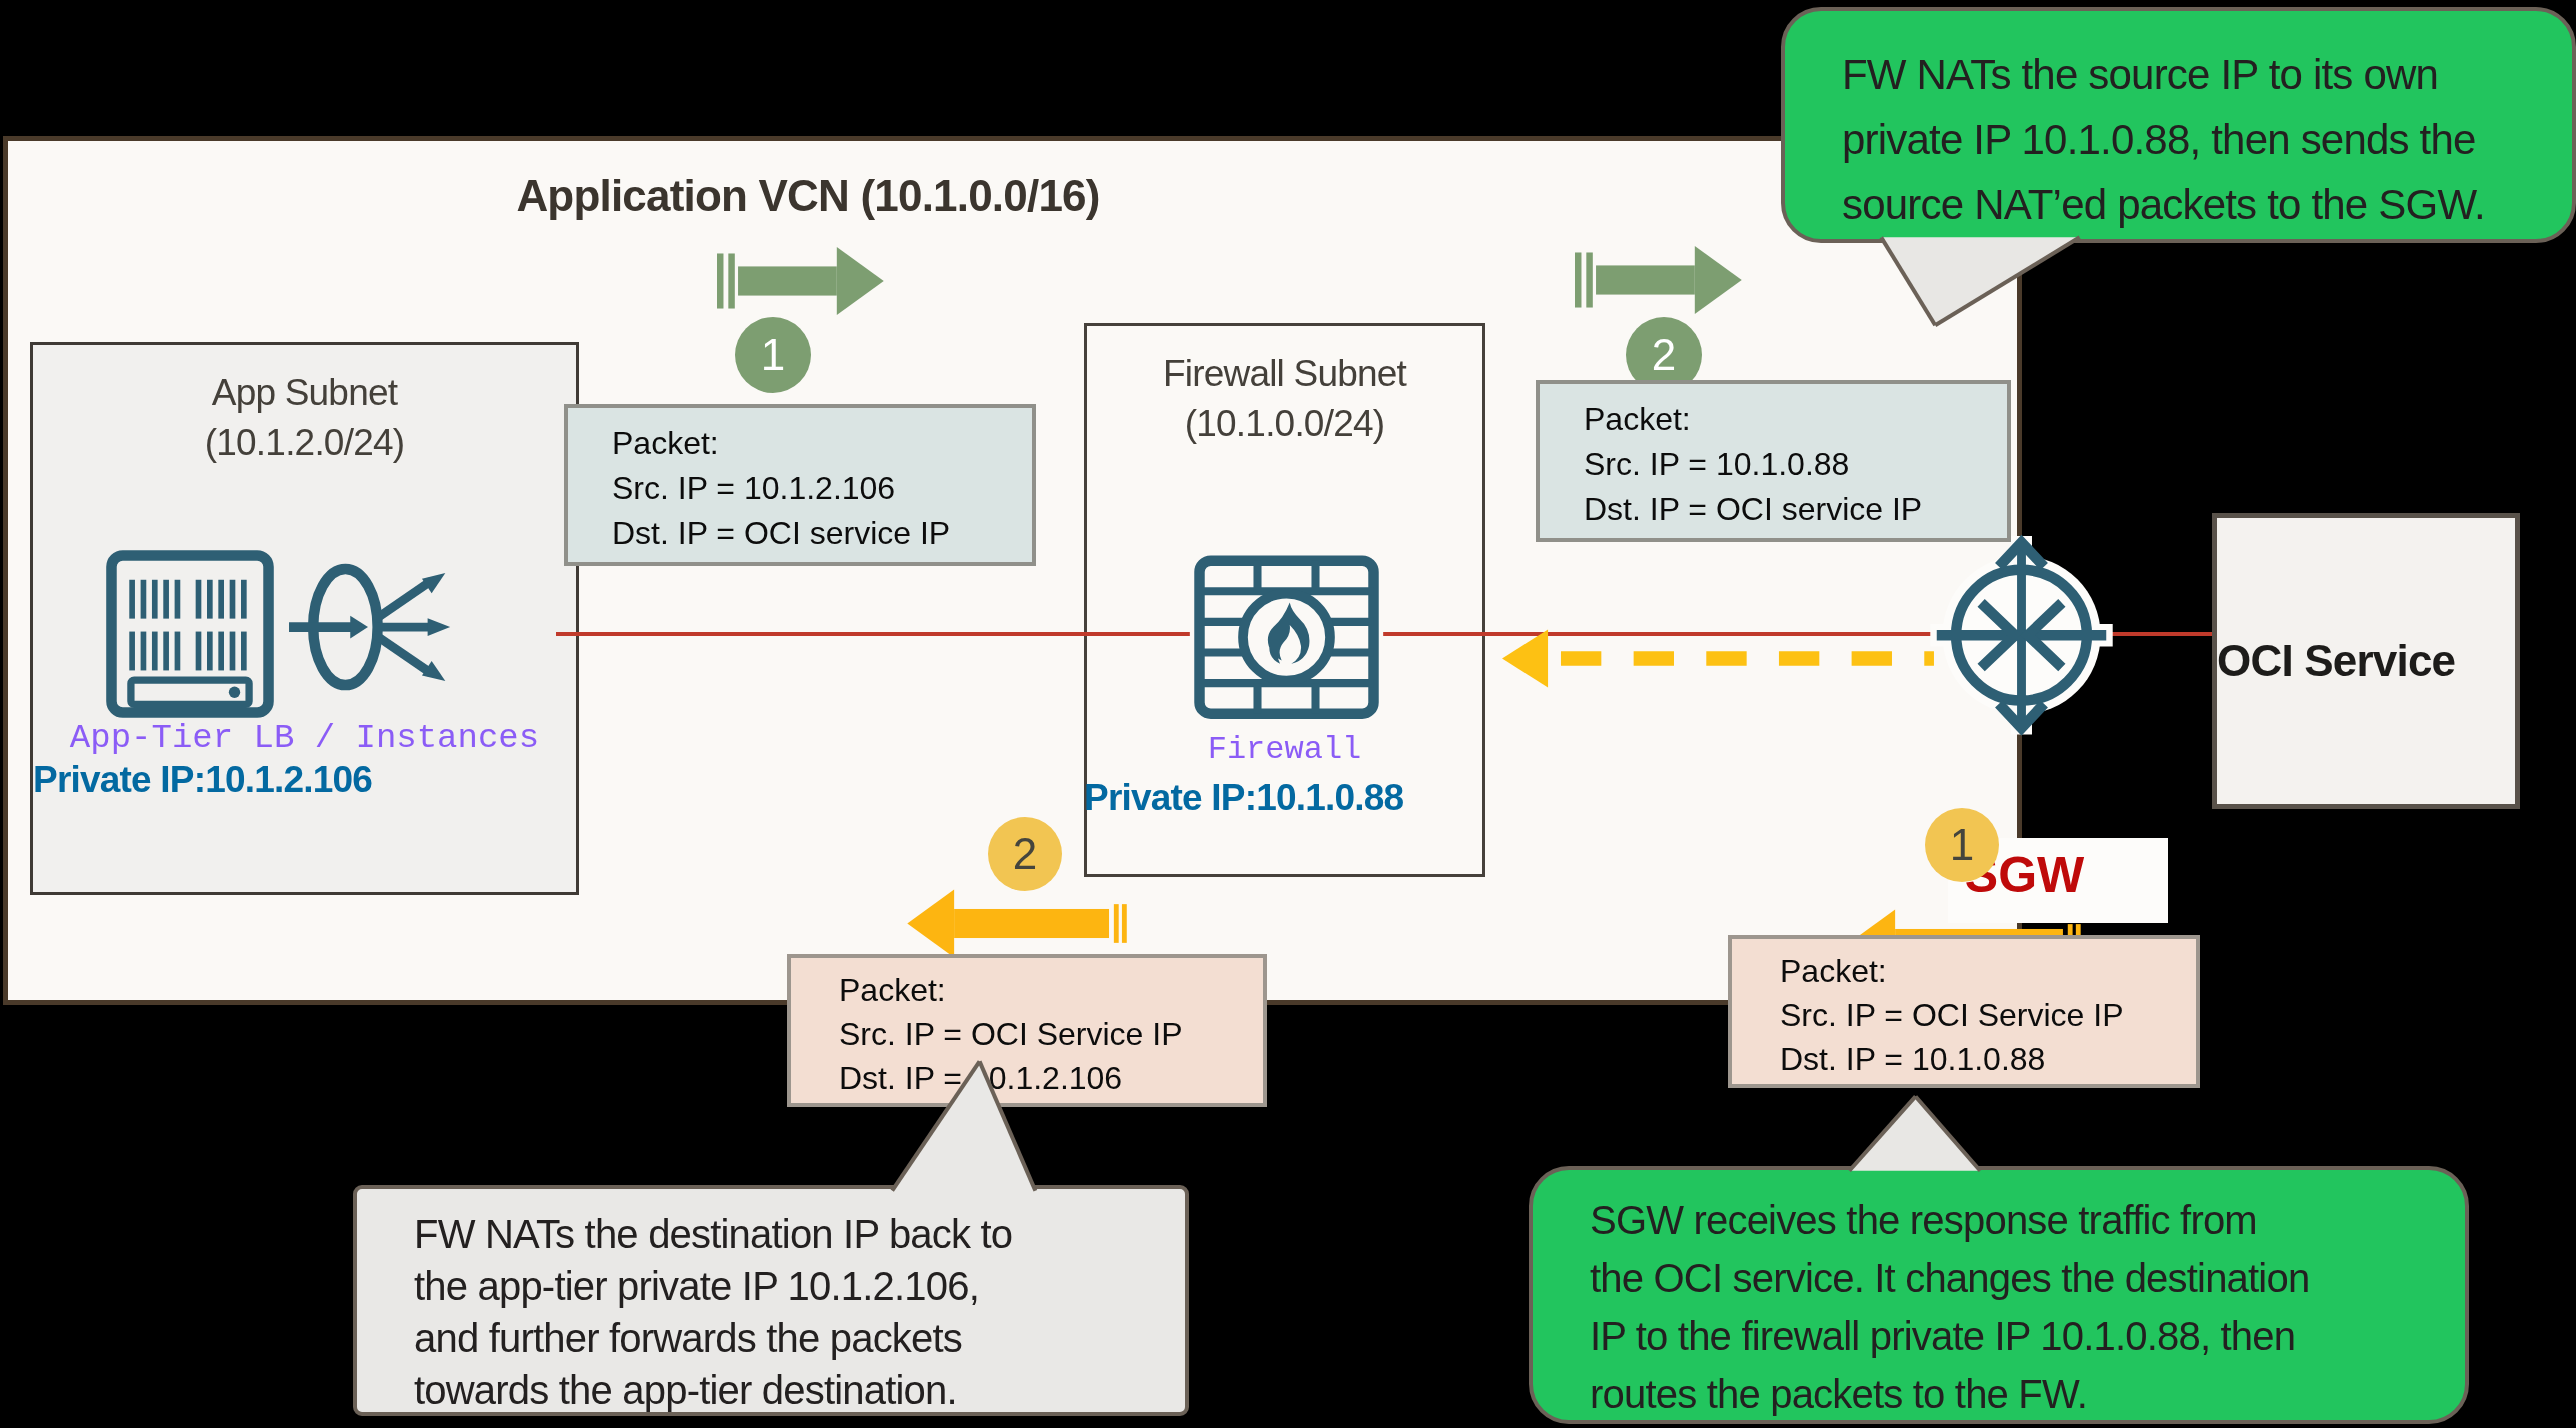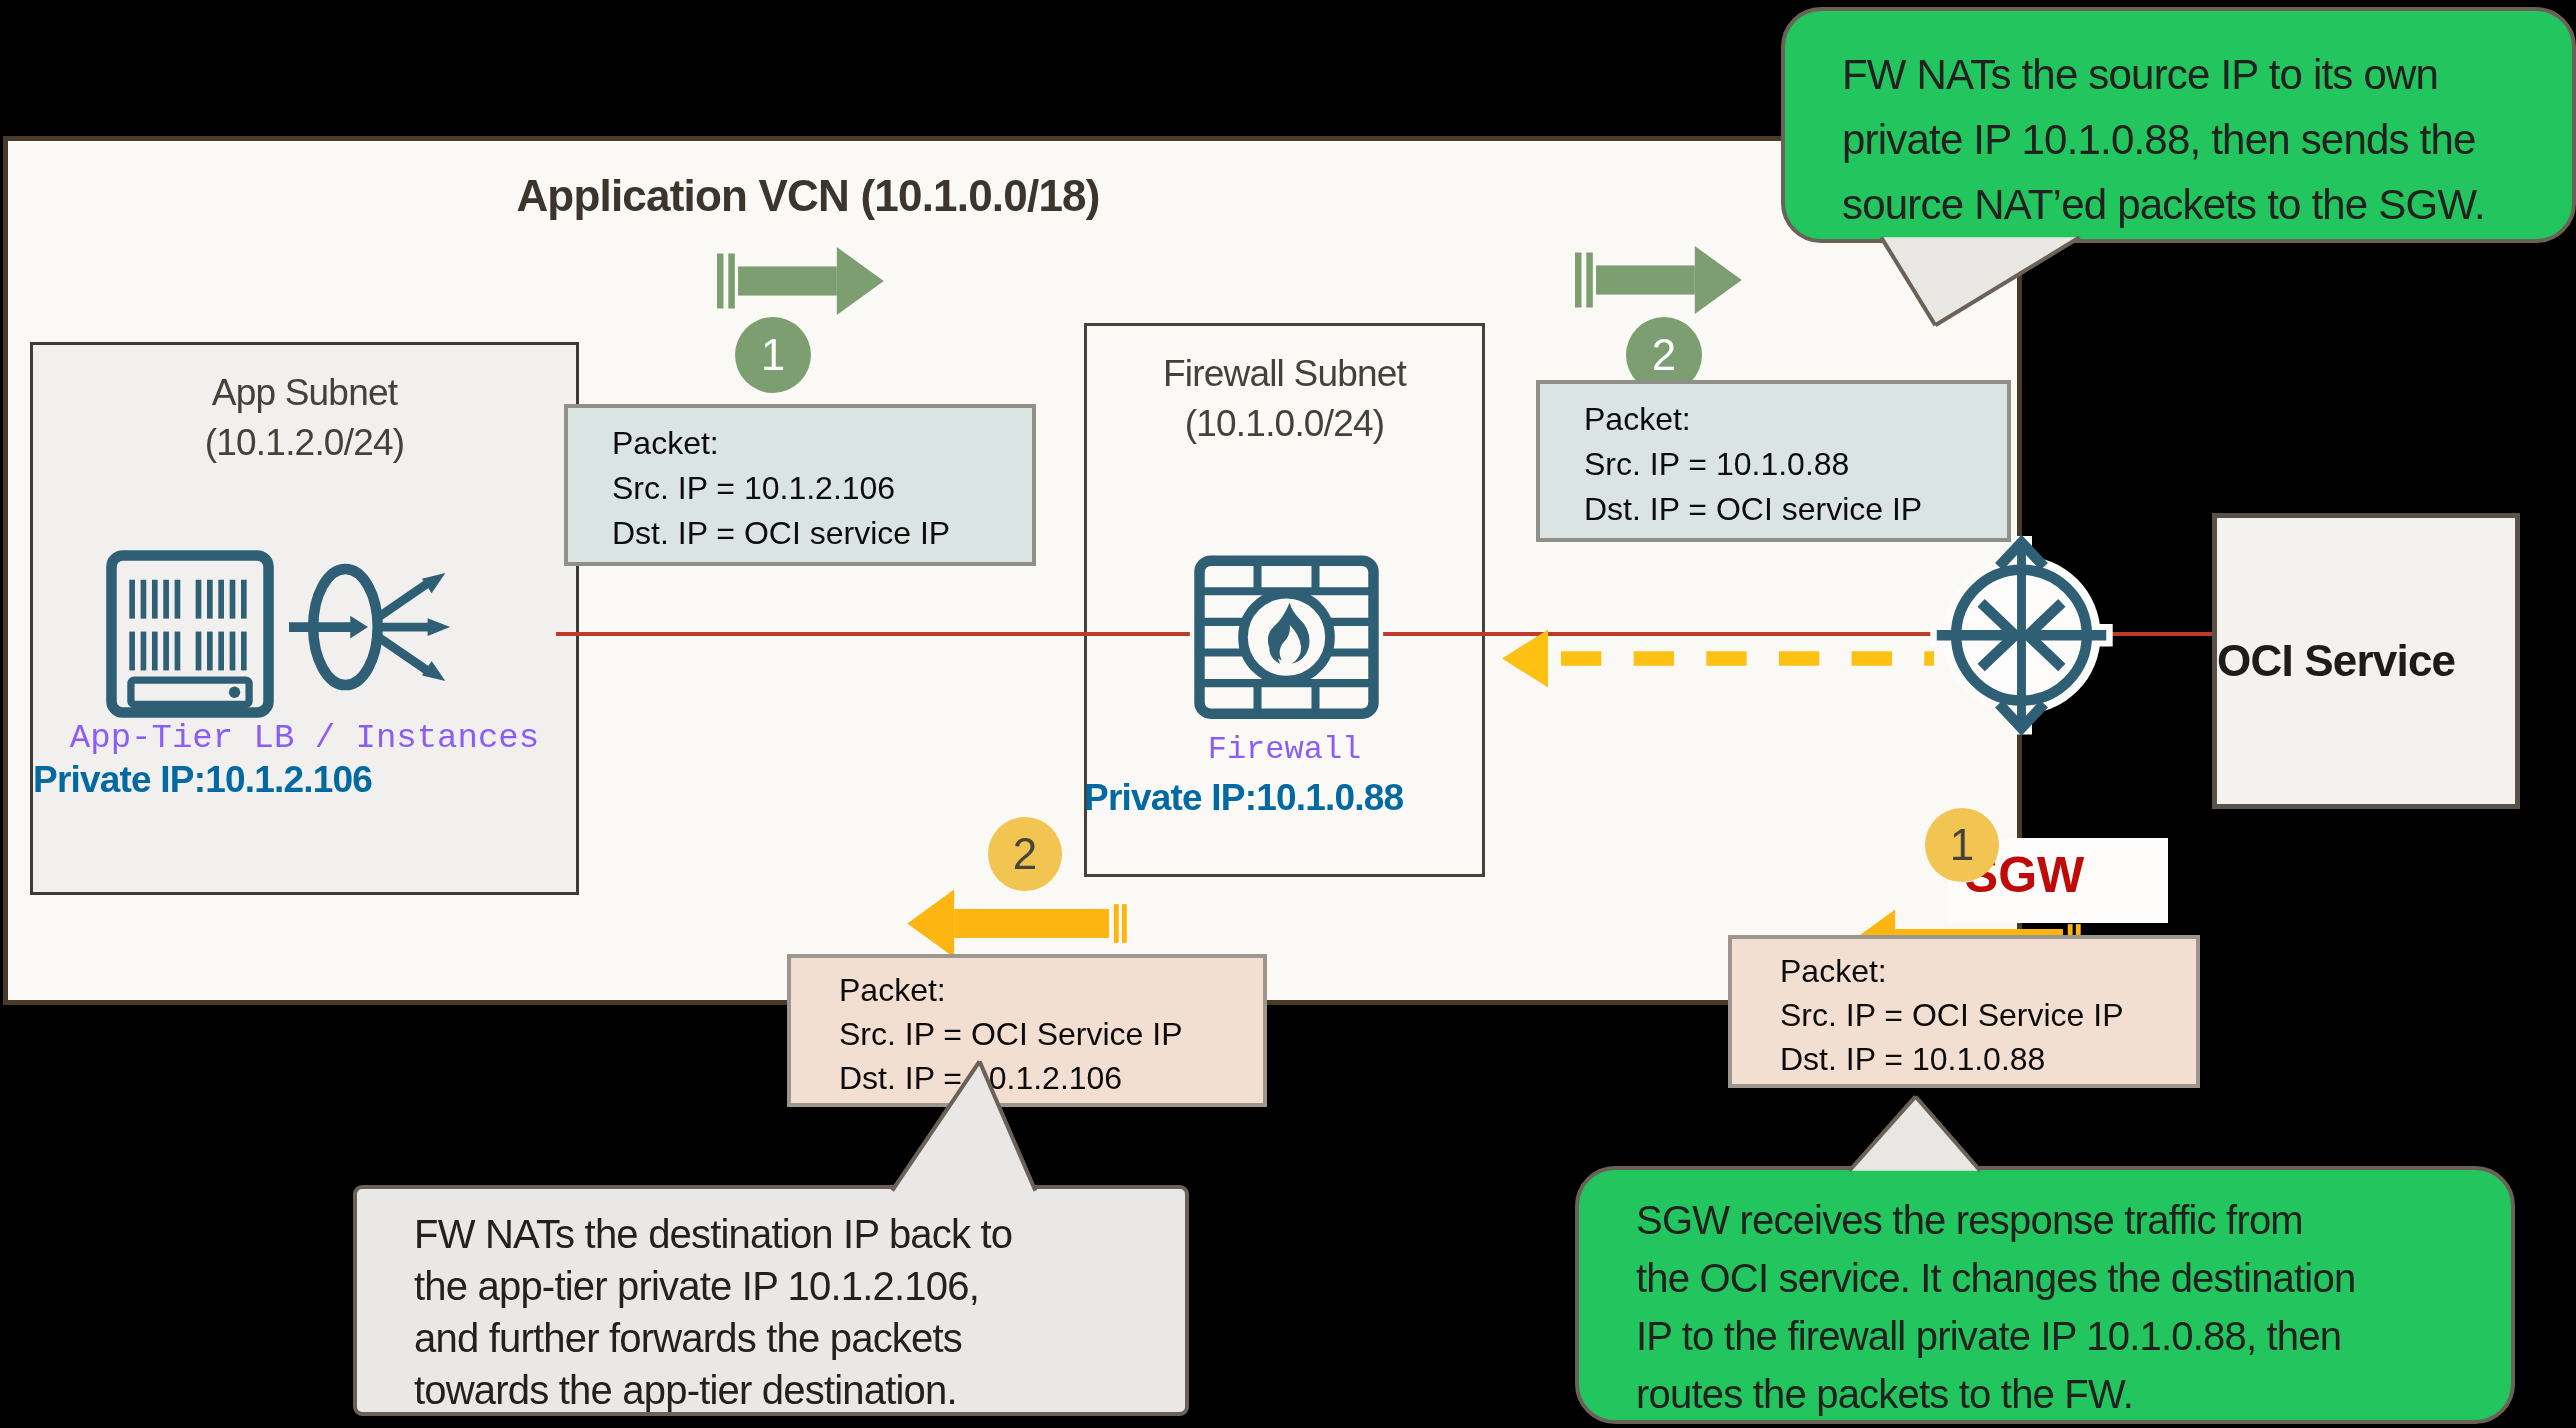--- a/index.html
+++ b/index.html
@@ -41,30 +41,30 @@
   
   .numcircle{width:76px;height:76px;border-radius:50%;display:flex;align-items:center;justify-content:center;
        font-size:44px;}
   .green-c{background:#7d9e71;color:#ffffff;}
   .orange-c{background:#f2c552;color:#45453d;}
   
   .callout{box-sizing:border-box;background:#22c55e;border:4px solid #6b6157;border-radius:40px;
        color:#232020;letter-spacing:-0.8px;}
   .co-top{left:1781px;top:6.5px;width:795px;height:236px;padding:31px 40px 0 57px;font-size:42px;line-height:65px;}
   .co-bl{left:353px;top:1185px;width:836px;height:231px;padding:19.4px 32px 0 57px;font-size:40px;line-height:52px;background:#e9e8e6;border-radius:9px;}
-  .co-br{left:1575px;top:1166px;width:940px;height:258px;padding:21px 32px 0 57px;font-size:40px;line-height:58px;}
+  .co-br{left:1529px;top:1166px;width:940px;height:258px;padding:21px 32px 0 57px;font-size:40px;line-height:58px;}
   svg{display:block;}
 </style>
 </head>
 <body>
 
 <div id="canvas">
 
   <div class="abs vcn"></div>
-  <div class="abs vcn-title">Application VCN (10.1.0.0/18)</div>
+  <div class="abs vcn-title">Application VCN (10.1.0.0/16)</div>
 
   <div class="abs subnet app-subnet">
     <div class="abs subnet-title pre">App Subnet
 (10.1.2.0/24)</div>
     <div class="abs caption" style="top:374px;">App-Tier LB / Instances</div>
     <div class="abs red-ip" style="top:414px;">Private IP:10.1.2.106</div>
 
     <svg class="abs" style="left:72px;top:204px;" width="170" height="170" viewBox="0 0 210 210">
       <rect x="8" y="8" width="194" height="194" rx="14" fill="none" stroke="#2e5f74" stroke-width="13"></rect>
       <g fill="#2e5f74">

